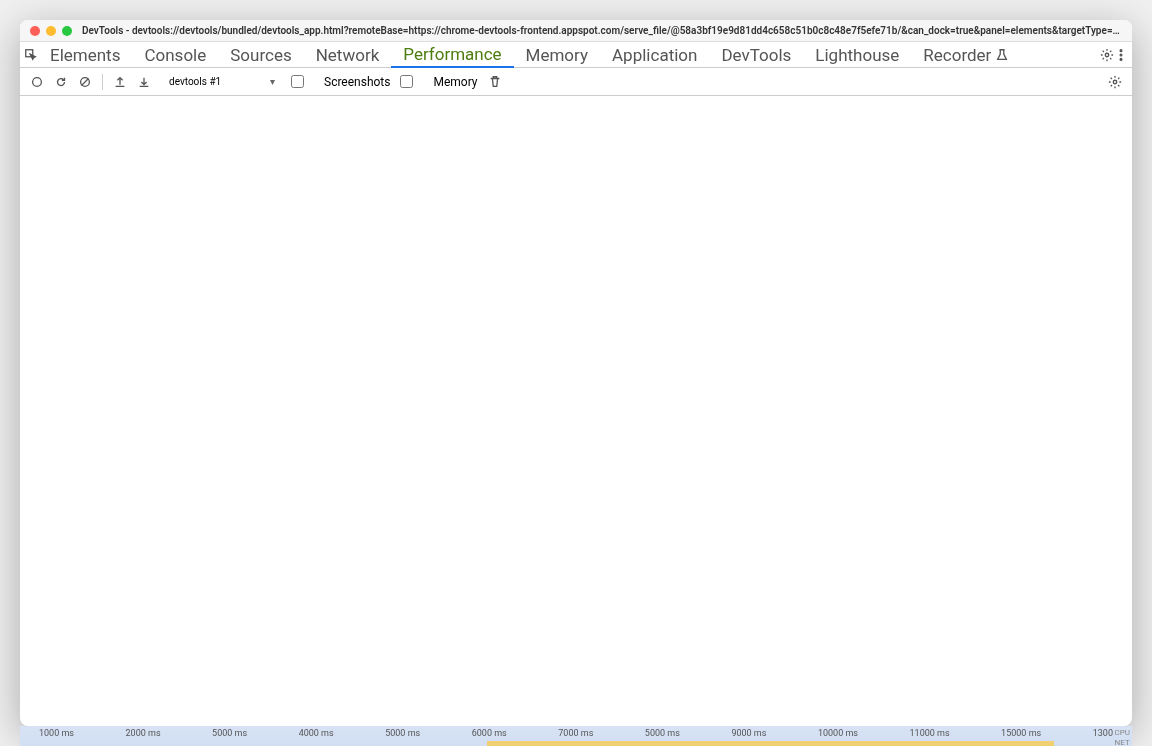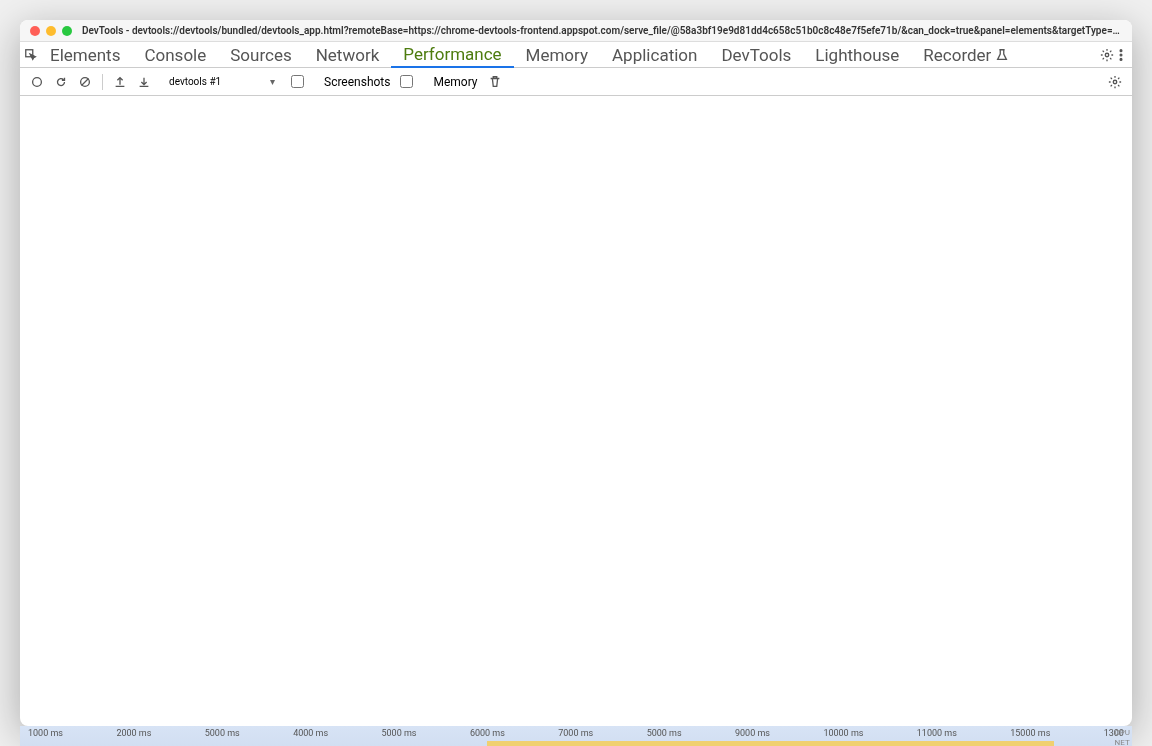--- a/index.html
+++ b/index.html
@@ -14,21 +14,21 @@
 .tab{padding:0 12px;height:26px;display:flex;align-items:center;cursor:pointer;gap:4px}
 .tab.active{color:#4d7c0f;border-bottom:2px solid #1a73e8}
 .spacer{flex:1}
 .icon{width:14px;height:14px;display:inline-flex;align-items:center;justify-content:center}
 .toolbar{height:28px;display:flex;align-items:center;gap:10px;padding:0 10px;border-bottom:1px solid #ccc;font-size:12px}
 .toolbar button,.toolbar .sel{background:none;border:none;cursor:pointer;font-size:10px;display:flex;align-items:center}
 .sel{background:#eee;border:1px solid #ccc;padding:2px 20px 2px 8px;border-radius:3px;position:relative;width:120px}
 .sel::after{content:"▾";position:absolute;right:6px;color:#666}
 .chk{display:flex;align-items:center;gap:20px}
 .overview{height:30px;background:linear-gradient(#d7e3f5,#cfdcf0);border-bottom:1px solid #bbb;position:relative;font-size:9px;color:#555}
-.ov-ticks{display:flex;justify-content:space-between;padding:2px 8px}
+.ov-ticks{display:flex;justify-content:space-between;padding:2px 19px}
 .ov-cpu{position:absolute;bottom:0;left:42%;right:7%;height:14px;background:#f0d070}
 .ov-labels{position:absolute;right:2px;top:2px;font-size:8px;color:#888;line-height:10px}
 svg{width:14px;height:14px;stroke:#555;stroke-width:1.5;fill:none}
 </style>
 </head>
 <body>
 
 <div class="window">
   <div class="titlebar">
     <div class="traffic">

